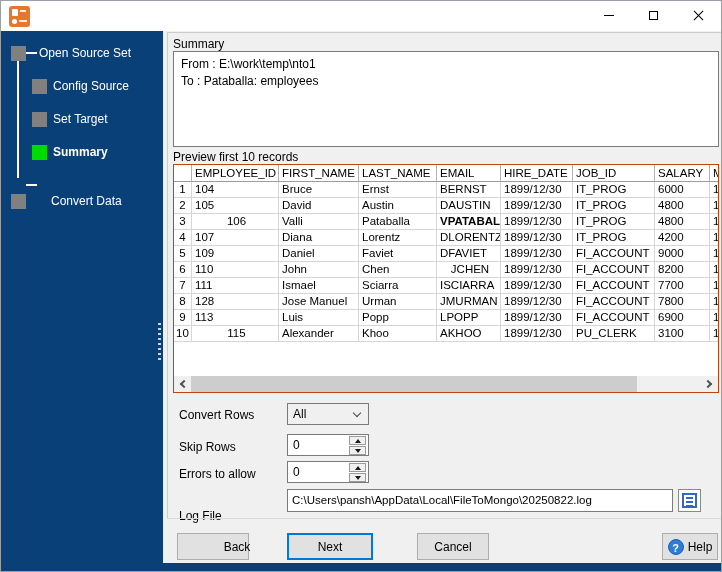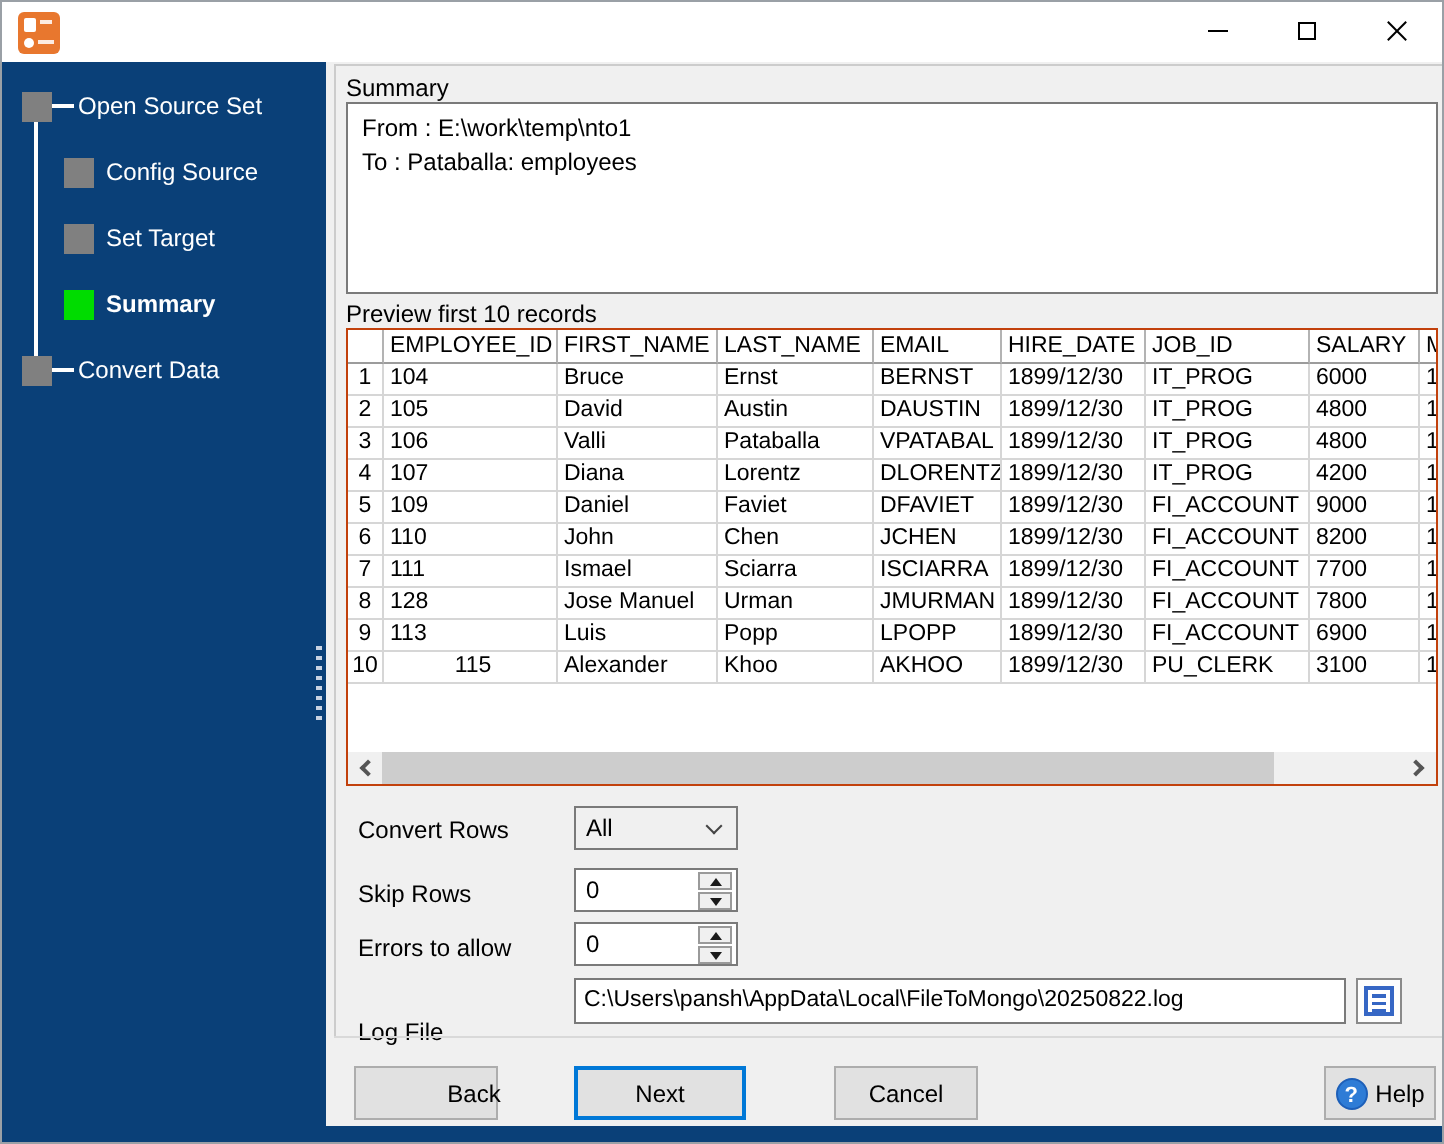--- a/index.html
+++ b/index.html
@@ -34,21 +34,21 @@
   .branch { height:2px; width:11px; left:25px; }
   .b1 { top:21px; } .b5 { top:153px; }
   .step { position:absolute; display:flex; align-items:center; }
   .step-sq { width:15px; height:15px; background:#808080; flex:0 0 auto; }
   .step-sq.current { background:var(--step-green,#00dc00); }
   .step-label { color:#ffffff; font-size:12px; line-height:15px; white-space:nowrap; }
   .s1 { left:10px; top:15px; }  .s1 .step-label { margin-left:13px; }
   .s2 { left:31px; top:48px; }  .s2 .step-label { margin-left:6px; }
   .s3 { left:31px; top:81px; }  .s3 .step-label { margin-left:6px; }
   .s4 { left:31px; top:114px; } .s4 .step-label { margin-left:6px; font-weight:bold; }
-  .s5 { left:10px; top:147px; } .s5 .step-label { margin-left:13px; }
+  .s5 { left:10px; top:163px;gap:12px; } .s5 .step-label { margin-left:13px; }
   .splitter { position:absolute; left:157px; top:292px; width:3px; height:38px;
     background-image:repeating-linear-gradient(to bottom,#c9d3e2 0 2px, transparent 2px 5px); }
 
   
   .right-panel { position:absolute; left:166px; top:31px; width:556px; height:487px;
     border:1px solid #cccccc; border-right:none; pointer-events:none; }
 
   
   .lbl { position:absolute; font-size:12px; color:#000; white-space:nowrap; }
   .summary-label { left:172px; top:36px; }
@@ -207,24 +207,24 @@
           <div class="cell c2" style="width: 80px;">David</div>
           <div class="cell c3" style="width: 78px;">Austin</div>
           <div class="cell c4" style="width: 64px;">DAUSTIN</div>
           <div class="cell c5" style="width: 72px;">1899/12/30</div>
           <div class="cell c6" style="width: 82px;">IT_PROG</div>
           <div class="cell c7" style="width: 55px;">4800</div>
           <div class="cell c8" style="width: 10px;">103</div>
         </div>
         <div class="grow">
           <div class="cell c0" style="width: 18px;">3</div>
-          <div class="cell c1" style="width: 87px;">106</div>
+          <div class="cell c1" style="width: 87px; text-align: center;">106</div>
           <div class="cell c2" style="width: 80px;">Valli</div>
           <div class="cell c3" style="width: 78px;">Pataballa</div>
-          <div class="cell c4" style="width: 64px;">VPATABAL</div>
+          <div class="cell c4" style="width: 64px; font-weight: bold;">VPATABAL</div>
           <div class="cell c5" style="width: 72px;">1899/12/30</div>
           <div class="cell c6" style="width: 82px;">IT_PROG</div>
           <div class="cell c7" style="width: 55px;">4800</div>
           <div class="cell c8" style="width: 10px;">103</div>
         </div>
         <div class="grow">
           <div class="cell c0" style="width: 18px;">4</div>
           <div class="cell c1" style="width: 87px;">107</div>
           <div class="cell c2" style="width: 80px;">Diana</div>
           <div class="cell c3" style="width: 78px;">Lorentz</div>
@@ -243,21 +243,21 @@
           <div class="cell c5" style="width: 72px;">1899/12/30</div>
           <div class="cell c6" style="width: 82px;">FI_ACCOUNT</div>
           <div class="cell c7" style="width: 55px;">9000</div>
           <div class="cell c8" style="width: 10px;">108</div>
         </div>
         <div class="grow">
           <div class="cell c0" style="width: 18px;">6</div>
           <div class="cell c1" style="width: 87px;">110</div>
           <div class="cell c2" style="width: 80px;">John</div>
           <div class="cell c3" style="width: 78px;">Chen</div>
-          <div class="cell c4" style="width: 64px;">JCHEN</div>
+          <div class="cell c4" style="width: 64px; text-align: center;">JCHEN</div>
           <div class="cell c5" style="width: 72px;">1899/12/30</div>
           <div class="cell c6" style="width: 82px;">FI_ACCOUNT</div>
           <div class="cell c7" style="width: 55px;">8200</div>
           <div class="cell c8" style="width: 10px;">108</div>
         </div>
         <div class="grow">
           <div class="cell c0" style="width: 18px;">7</div>
           <div class="cell c1" style="width: 87px;">111</div>
           <div class="cell c2" style="width: 80px;">Ismael</div>
           <div class="cell c3" style="width: 78px;">Sciarra</div>

